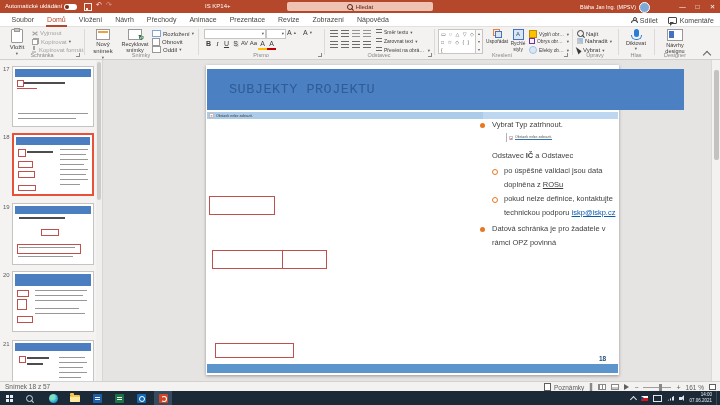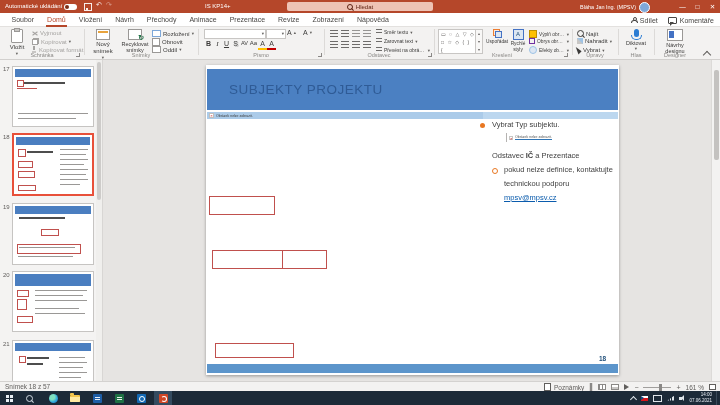--- a/index.html
+++ b/index.html
@@ -87,21 +87,21 @@
   .t-band{position:absolute;left:2px;right:2px;top:2px;height:8px;background:#4a7ec0;}
   .t-band.tall{height:12px;}
   .t-line{position:absolute;height:1px;background:#9a9896;}
   .t-dline{position:absolute;height:2px;background:#4d4d4d;}
   .t-red{position:absolute;border:1px solid #c0504d;background:#fff;}
   .t-redline{position:absolute;height:1px;background:#c0504d;}
   #pscroll{position:absolute;right:0;top:0;width:6px;height:321px;background:#f0efed;}
   #pscroll .pthumb{position:absolute;left:1px;width:4px;top:2px;height:138px;background:#cdcbc9;border-radius:2px;}
   
   #slide{position:absolute;left:206px;top:65px;width:413px;height:310px;background:#fff;box-shadow:0 1px 3px rgba(0,0,0,.35);}
-  #banner{position:absolute;left:1px;top:4px;width:411px;height:41px;background:#4b80c2;}
+  #banner{position:absolute;left:1px;top:4px;width:477px;height:41px;background:#4b80c2;font-family:Liberation Mono, monospace;}
   #slidetitle{position:absolute;left:22px;top:13px;font-size:13.5px;letter-spacing:.5px;color:#2f5b96;}
   #appbar{position:absolute;left:1px;top:47px;width:411px;height:7px;background:#abcbe9;}
   #appbar .seg{position:absolute;left:276px;top:0;width:135px;height:7px;background:#bcd7ef;}
   #appbar .chip{position:absolute;left:2px;top:1px;width:5px;height:5px;background:#fff;border:1px solid #c0bebc;color:#c00000;font-size:3px;line-height:5px;text-align:center;box-sizing:border-box;}
   #appbar .txt{position:absolute;left:9px;top:1.5px;font-size:3.5px;color:#3a3a3a;white-space:nowrap;}
   .annot{position:absolute;border:1.2px solid #c0504d;}
   #rightcol{position:absolute;left:272px;top:53px;width:142px;}
   .rc-row{display:flex;align-items:flex-start;}
   .rc-text{font-size:7.5px;line-height:14px;color:#3f3f3f;}
   .dot{flex:none;width:5px;height:5px;border-radius:50%;background:#e87722;margin:5px 7px 0 2px;}
@@ -465,32 +465,40 @@
     </div>
 
     <div class="annot" style="left:3px;top:131px;width:64px;height:17px;"></div>
     <div class="annot" style="left:6px;top:185px;width:69px;height:17px;"></div>
     <div class="annot" style="left:76px;top:185px;width:43px;height:17px;"></div>
     <div class="annot" style="left:9px;top:278px;width:77px;height:13px;"></div>
 
     <div id="rightcol">
       <div class="rc-row">
         <span class="dot"></span>
-        <span class="rc-text">Vybrat Typ subjektu.</span>
+        <span class="rc-text">Vybrat Typ zatrhnout.</span>
       </div>
       <div class="inset">
         <span class="chip2">✕</span>
         <span class="it">Obrázek nelze zobrazit.</span>
       </div>
       <div class="rc-row noindent" style="margin-top:7px;">
-        <span class="rc-text"><span>Odstavec </span><b>IČ</b><span> a Prezentace</span></span>
+        <span class="rc-text"><span>Odstavec </span><b>IČ</b><span> a Odstavec</span></span>
+      </div>
+      <div class="rc-row" style="margin-top:1px;">
+        <span class="ring"></span>
+        <span class="rc-text"><span>po úspěšné validaci jsou data doplněna z </span><span class="u">ROSu</span></span>
       </div>
       <div class="rc-row">
         <span class="ring"></span>
-        <span class="rc-text"><span>pokud nelze definice, kontaktujte technickou podporu </span><span class="lnk">mpsv@mpsv.cz</span></span>
+        <span class="rc-text"><span>pokud nelze definice, kontaktujte technickou podporu </span><span class="lnk">iskp@iskp.cz</span></span>
+      </div>
+      <div class="rc-row" style="margin-top:2px;">
+        <span class="dot"></span>
+        <span class="rc-text">Datová schránka je pro žadatele v rámci OPZ povinná</span>
       </div>
     </div>
 
     <div id="pagenum">18</div>
     <div id="slidebbar"></div>
   </div>
 
   <div id="vscroll">
       <div class="vthumb"></div>
     </div>

